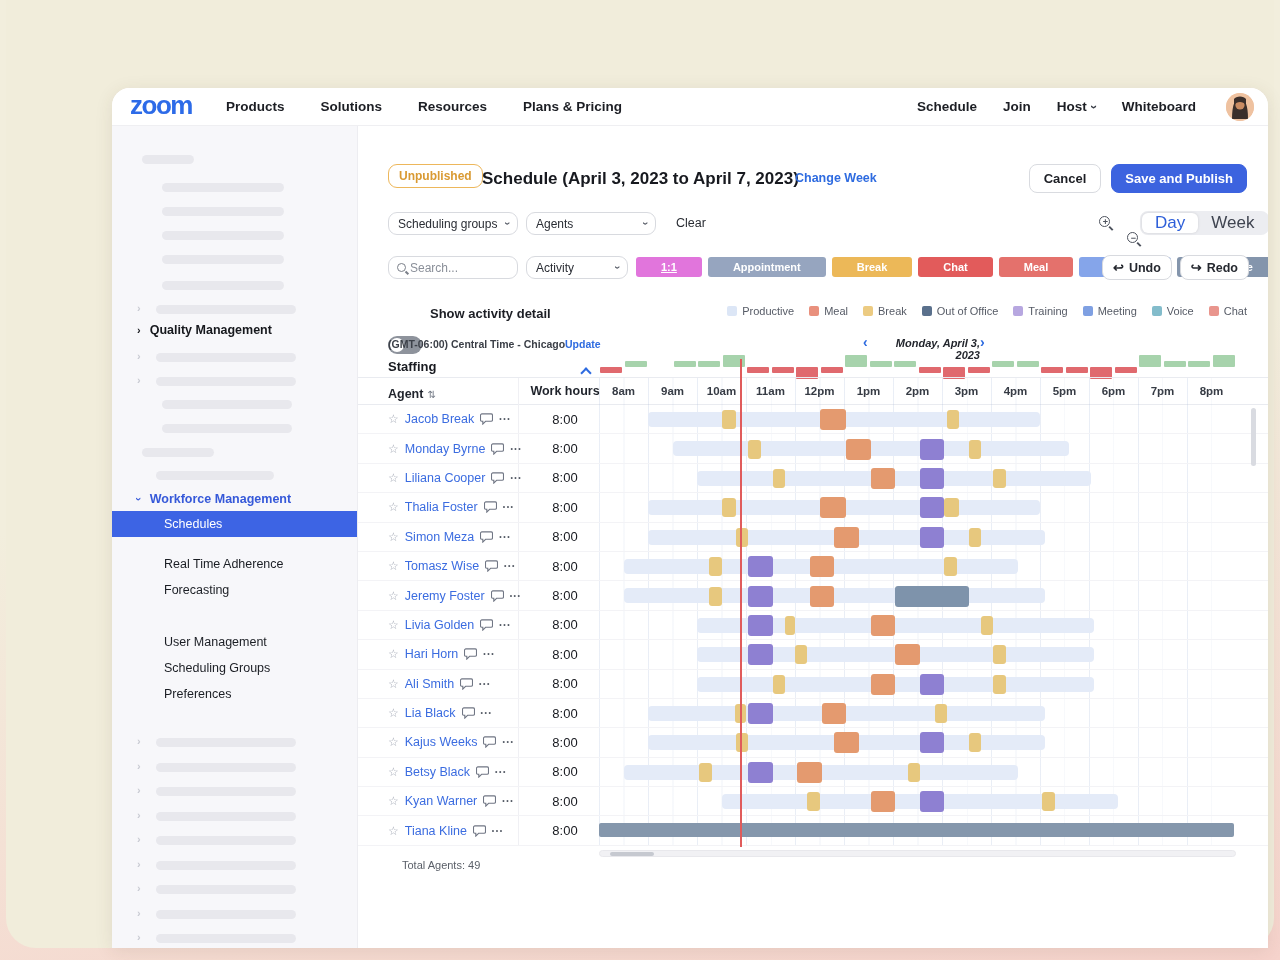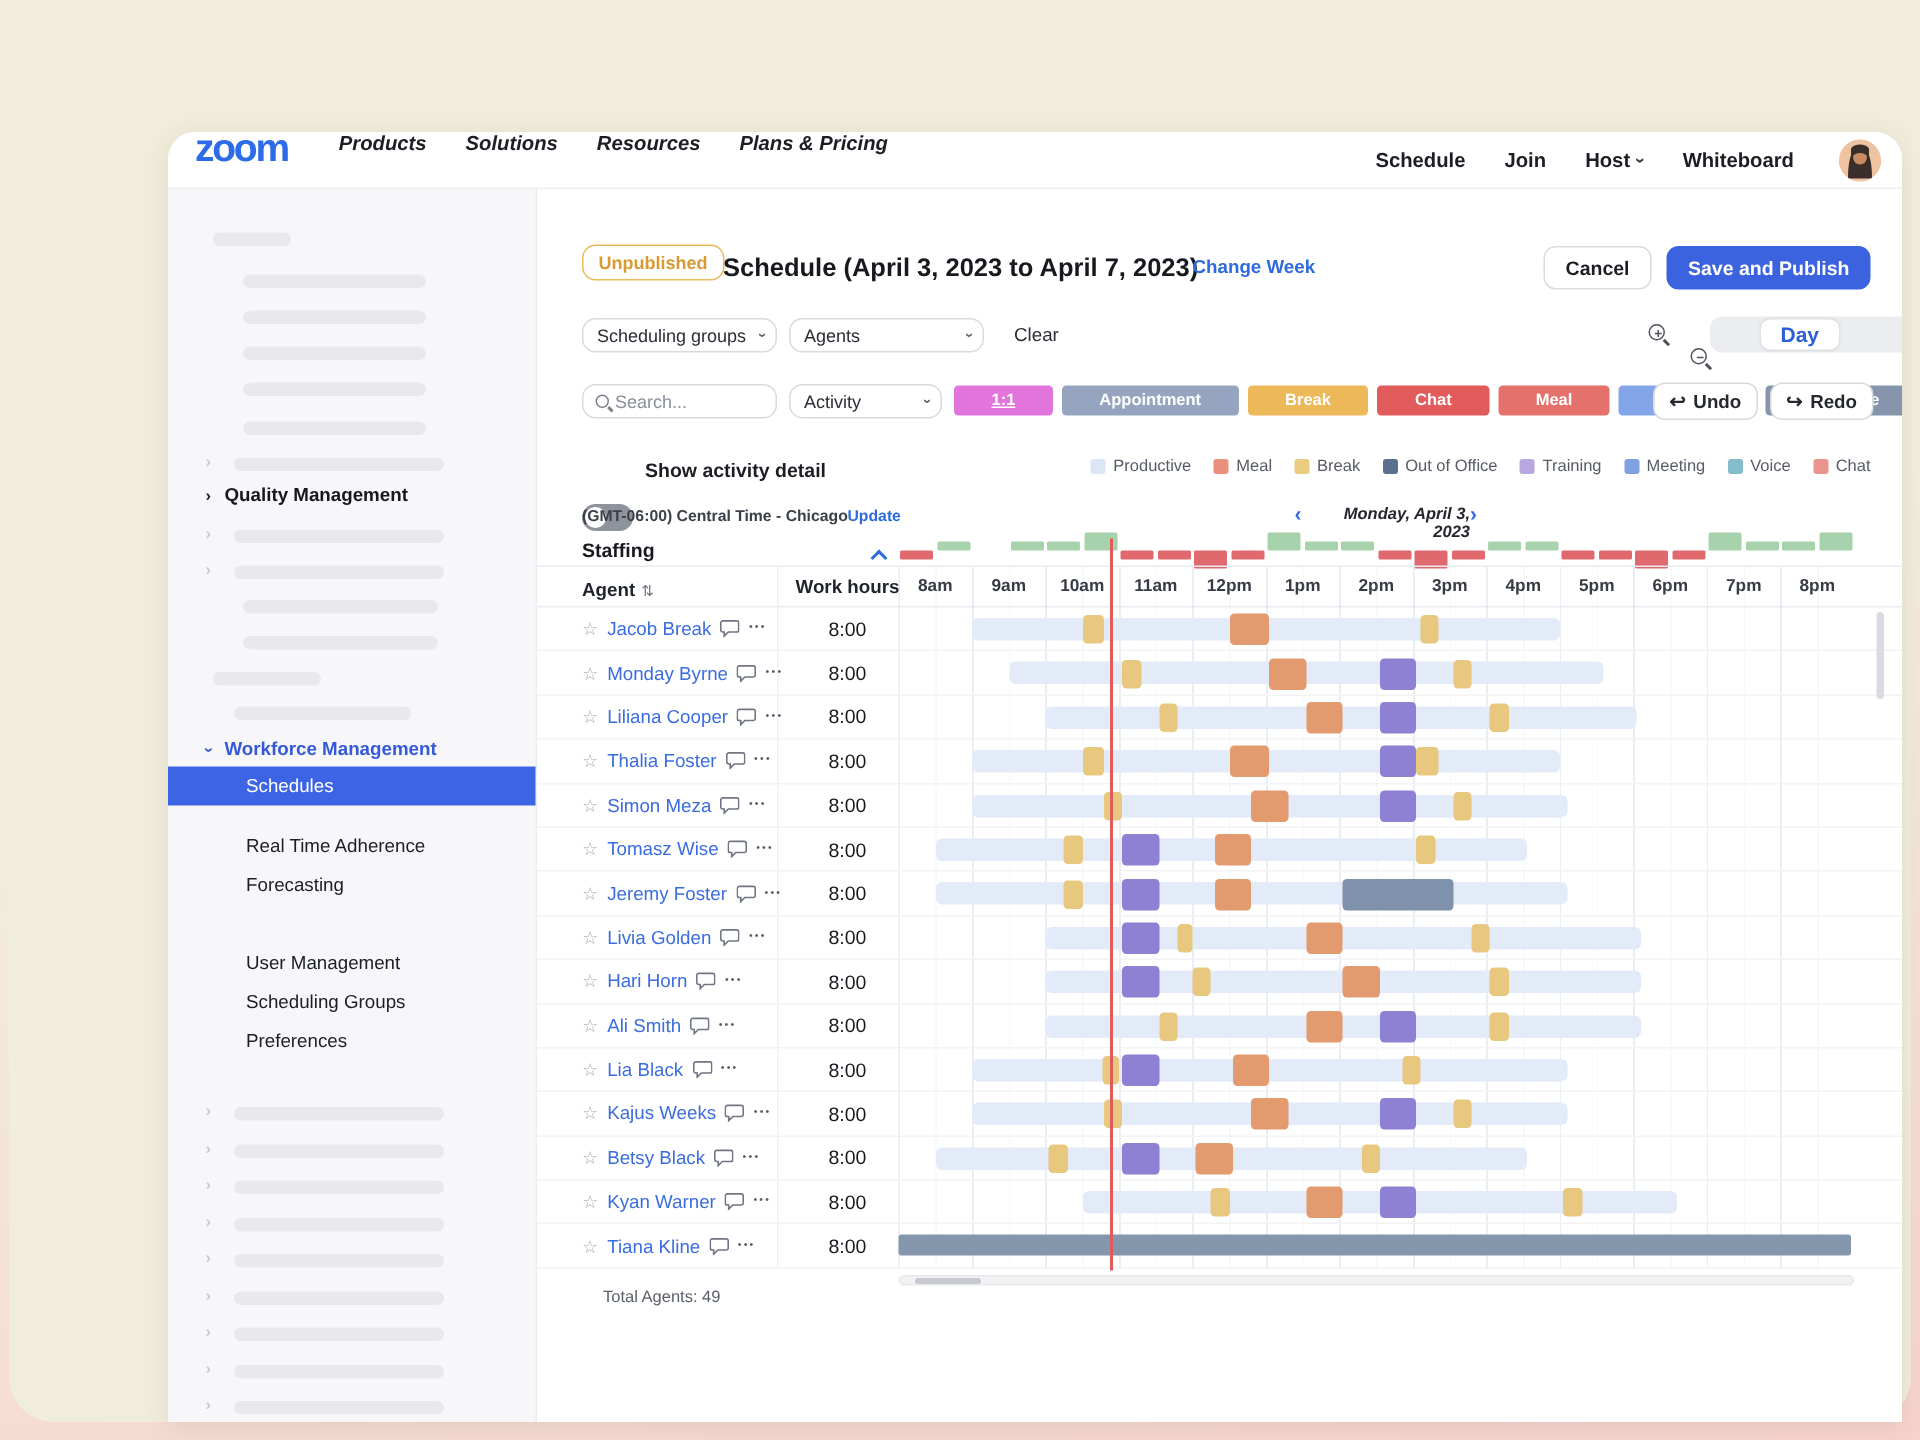--- a/index.html
+++ b/index.html
@@ -8,24 +8,24 @@
   body { background:linear-gradient(170deg,#F2EEDD 45%,#F6D3CC 100%); position:relative; }
 
   .cream { position:absolute; left:6px; right:6px; top:0; bottom:12px;
     background:#F1EDDB; border-radius:0 0 30px 30px; }
 
   .window { position:absolute; left:112px; top:88px; width:1156px; height:860px;
     background:#fff; border-radius:18px 18px 0 0; overflow:hidden;
     box-shadow:0 3px 18px rgba(80,60,40,.10); }
 
   
-  .nav { height:38px; display:flex; padding:0 14px 0 18px;
+  .nav { height:38px; display:flex; align-items:center; padding:0 14px 0 18px;
     border-bottom:1px solid #EFEFF2; background:#fff; }
   .logo { color:#2D6BE8; font-weight:800; font-size:26px; letter-spacing:-1.5px; line-height:1; margin-top:-3px; }
-  .nav-links { display:flex; gap:26px; margin-left:34px;font-style:italic; }
+  .nav-links { display:flex; gap:36px; margin-left:34px; }
   .nav-link { font-size:13.5px; font-weight:600; color:#1C1E24; cursor:pointer; }
   .nav-right { margin-left:auto; display:flex; align-items:center; gap:26px; }
   .chev { display:inline-block; transform:rotate(90deg); font-weight:700; color:#3A3E47; font-size:12px; }
   .avatar { width:28px; height:28px; border-radius:50%; background:#EFC2A0; overflow:hidden; margin-left:4px; flex:none; }
 
   
   .layout { display:flex; height:822px; }
   .sidebar { width:246px; background:#F7F7FA; border-right:1px solid #EDEDF1; position:relative; flex:none; }
   .main { flex:1; position:relative; background:#fff; }
 
@@ -61,22 +61,22 @@
   .mag { width:9px; height:9px; border:1.4px solid #7A7F89; border-radius:50%; position:relative; flex:none; }
   .mag::after { content:""; position:absolute; width:1.6px; height:4px; background:#7A7F89;
     left:8px; top:7px; transform:rotate(-45deg); }
   .zoomicon { position:relative; width:16px; height:16px; cursor:pointer; }
   .zoomicon .mag { width:11px; height:11px; position:absolute; left:1px; top:1px; border-color:#4E535E; }
   .zoomicon .mag::after { left:10px; top:9px; height:5px; background:#4E535E; }
   .zoomicon .sign { position:absolute; left:3.5px; top:1.5px; width:8px; text-align:center;
     font-size:9px; font-weight:700; color:#4E535E; }
 
   .seg-toggle { display:flex; background:#ECEDF1; border-radius:8px; padding:2px; height:24px; }
-  .seg { font-size:14px; font-weight:700; padding:2px 13px; border-radius:6px; color:#3F4450;
-    line-height:16px; cursor:pointer;margin-left:32px; }
+  .seg { font-size:17px; font-weight:400; padding:2px 13px; border-radius:6px; color:#3F4450;
+    line-height:16px; cursor:pointer; }
   .seg.active { background:#fff; color:#2E5FD9; box-shadow:0 0 3px rgba(0,0,0,.12); }
 
   .chip { font-size:11px; font-weight:700; color:#fff; border-radius:3px; padding:4px 25px; cursor:pointer; white-space:nowrap; }
   .chip.u { text-decoration:underline; }
   .plus { color:#3C63DF; font-size:14px; font-weight:700; cursor:pointer; padding:0 4px; }
   .histbtn { display:flex; align-items:center; gap:5px; border:1px solid #D8DADF; border-radius:8px;
     background:#fff; font-size:12.5px; font-weight:700; color:#25282F; padding:4px 10px; cursor:pointer; }
   .histbtn .ic { font-size:13px; }
 
   .toggle { width:34px; height:18px; border-radius:9px; background:#8E939C; position:relative; cursor:pointer; }

